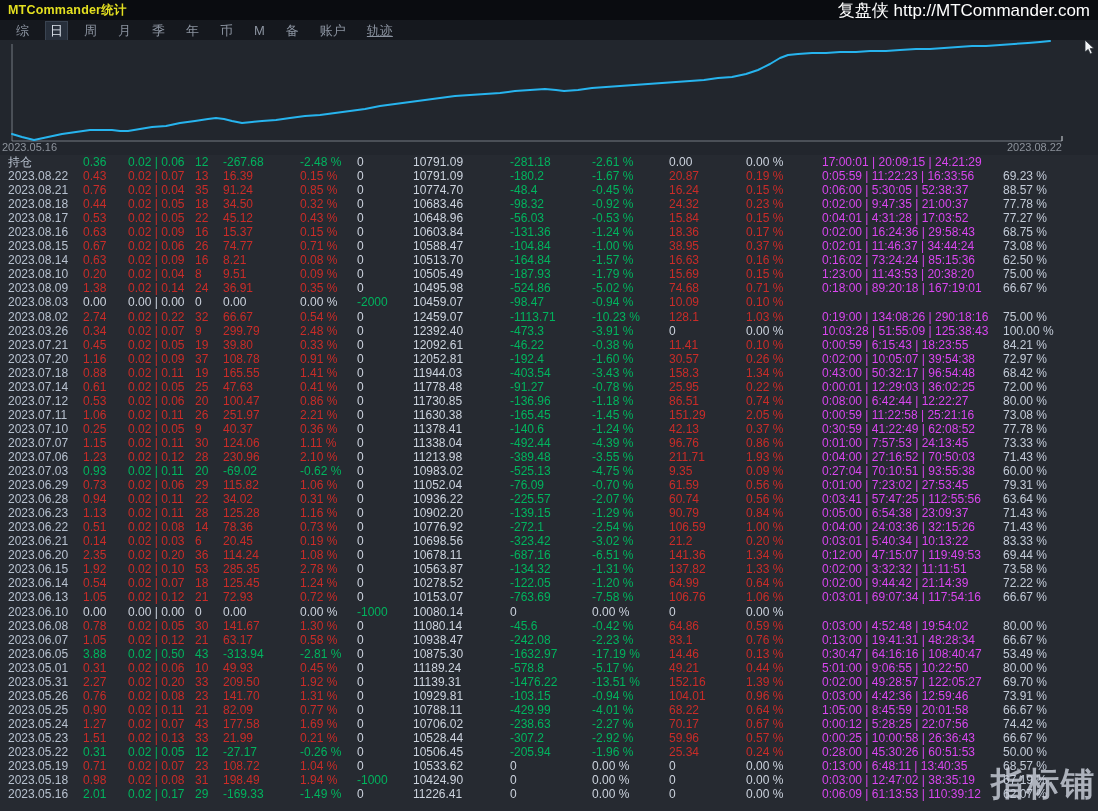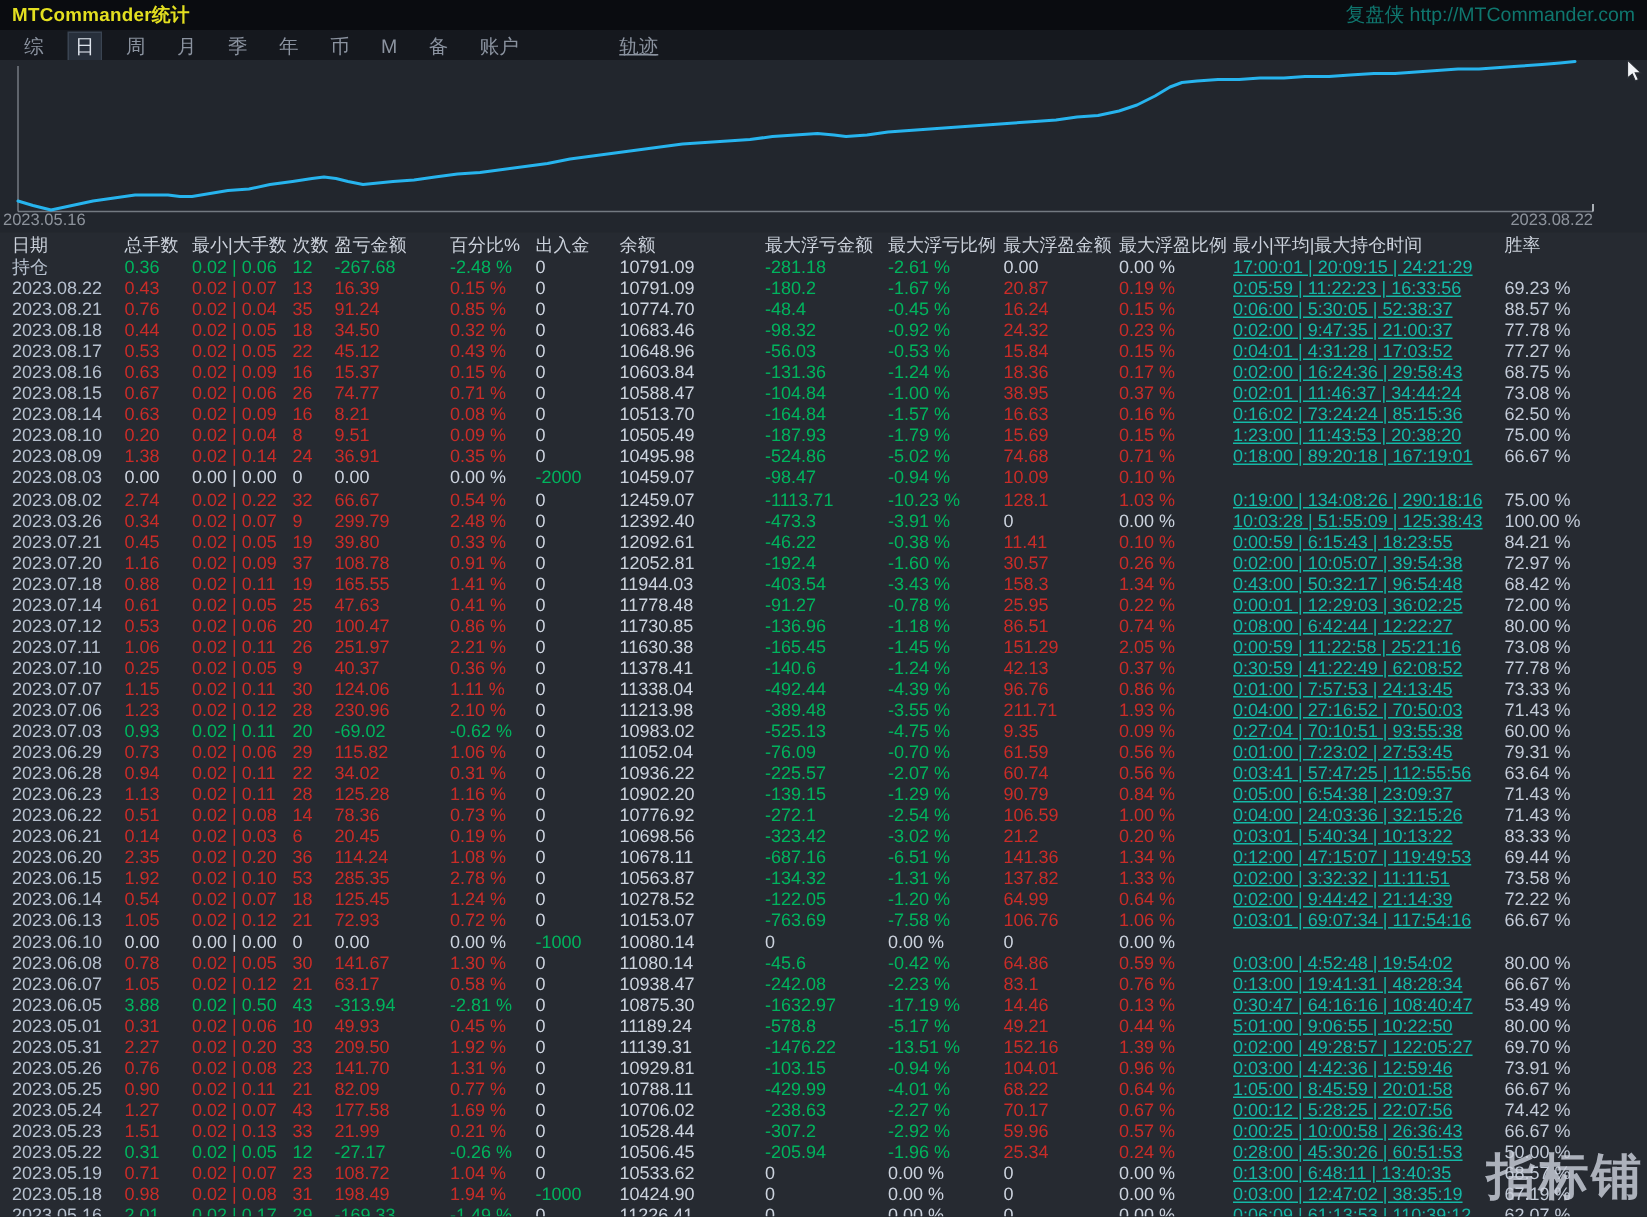--- a/index.html
+++ b/index.html
@@ -9,30 +9,30 @@
     font-family:"Liberation Sans","DejaVu Sans",sans-serif;
     -webkit-font-smoothing:antialiased;
   }
   
   .titlebar{
     position:absolute;top:0;left:0;width:1098px;height:20px;
     background:#0a0c10;display:flex;align-items:center;justify-content:space-between;
     padding:0 8px;box-sizing:border-box;
   }
   .app-title{color:#e3df20;font-size:12.5px;font-weight:700;letter-spacing:.2px;}
-  .brand{color:#0f766e;font-size:13px;}
+  .brand{color:#ffffff;font-size:17px;}
   
   .menubar{
     position:absolute;top:20px;left:0;width:1098px;height:22px;
     background:#15181e;display:flex;align-items:center;gap:13px;
     padding-left:12px;box-sizing:border-box;
   }
   .mtab{color:#8b93a0;font-size:13px;padding:1px 4px;cursor:default;line-height:16px;}
   .mtab.active{background:#272f3b;outline:1px solid #3a4452;color:#dde3ec;}
-  .mtab.track{margin-left:46px;text-decoration:underline;}
+  .mtab.track{text-decoration:underline;}
   
   .chartwrap{position:absolute;top:40px;left:0;width:1098px;height:115px;background:#22262d;}
   .chartwrap svg{position:absolute;top:0;left:0;}
   .axdate{position:absolute;top:101px;font-size:11px;color:#8d939c;}
   .axdate.left{left:2px;}
   .axdate.right{right:36px;}
   
   .table{
     position:absolute;top:155px;left:0;width:1098px;height:656px;
     background:#262a31;overflow:hidden;
@@ -43,21 +43,21 @@
     height:14.05px;line-height:14.2px;font-size:12px;
   }
   .thead .trow{height:16px;line-height:16px;}
   .trow > div{overflow:visible;white-space:nowrap;padding-left:3px;}
   .trow > div:first-child{padding-left:8px;}
   .hcell{color:#ccd2dc;}
   .c-date{color:#b7c1cf;}
   .c-red{color:#c92c28;}
   .c-green{color:#00b45e;}
   .c-neutral{color:#ccd3de;}
-  .c-time{color:#14b8a6;text-decoration:underline;}
+  .c-time{color:#d946ef;}
   .c-win{color:#c3cbd8;}
   
   .watermark{
     position:absolute;right:2px;bottom:4px;z-index:9;
     font-size:33px;font-weight:900;letter-spacing:2px;
     color:rgba(203,208,218,0.82);
     font-family:"DejaVu Sans","Liberation Sans",sans-serif;
   }
   .cursor{position:absolute;left:1084px;top:40px;z-index:10;}
 </style>
@@ -88,38 +88,20 @@
     <line x1="12" y1="4" x2="12" y2="101" stroke="#8f959e" stroke-width="1" opacity="0.75"></line>
     <line x1="12" y1="101" x2="1062" y2="101" stroke="#8f959e" stroke-width="1" opacity="0.75"></line>
     <line x1="1062" y1="96" x2="1062" y2="101" stroke="#d7dce2" stroke-width="1"></line>
     <polyline id="equityline" fill="none" stroke-width="2" stroke-linejoin="round" stroke-linecap="round" points="12,94 22,97 34,100 48,97 62,94 76,92 90,90 104,90 112,90 120,91 128,91 140,89 152,87 166,86 180,83 195,81 208,79 216,78 224,79 232,81 242,83 252,82 262,81 276,80 290,78 305,76 320,75 335,73 350,71 365,69 380,66 395,64 410,62 425,60 440,58 455,56 470,55 485,54 500,53 515,51 530,50 545,49 556,50 564,51 578,50 592,48 606,47 620,46 634,45 648,44 662,43 676,42 690,41 704,40 718,38 732,37 746,34 758,30 770,24 780,18 788,15 798,14 812,13 826,13 840,12 856,12 870,11 886,11 900,10 916,9 930,9 944,8 958,7 972,6 986,6 1000,5 1014,4 1028,3 1040,2 1050,1" stroke="#27b4ee"></polyline>
   </svg>
   <span class="axdate left">2023.05.16</span>
   <span class="axdate right">2023.08.22</span>
 </div>
 
 <div class="table">
-  <div class="thead" id="thead">
-      <div class="trow">
-        <div class="hcell">日期</div>
-        <div class="hcell">总手数</div>
-        <div class="hcell">最小|大手数</div>
-        <div class="hcell">次数</div>
-        <div class="hcell">盈亏金额</div>
-        <div class="hcell">百分比%</div>
-        <div class="hcell">出入金</div>
-        <div class="hcell">余额</div>
-        <div class="hcell">最大浮亏金额</div>
-        <div class="hcell">最大浮亏比例</div>
-        <div class="hcell">最大浮盈金额</div>
-        <div class="hcell">最大浮盈比例</div>
-        <div class="hcell">最小|平均|最大持仓时间</div>
-        <div class="hcell">胜率</div>
-      </div>
-    </div>
   <div id="tbody">
       <div class="trow">
         <div class="c-date">持仓</div>
         <div class="c-green">0.36</div>
         <div class="c-green">0.02 | 0.06</div>
         <div class="c-green">12</div>
         <div class="c-green">-267.68</div>
         <div class="c-green">-2.48 %</div>
         <div class="c-neutral">0</div>
         <div class="c-neutral">10791.09</div>

